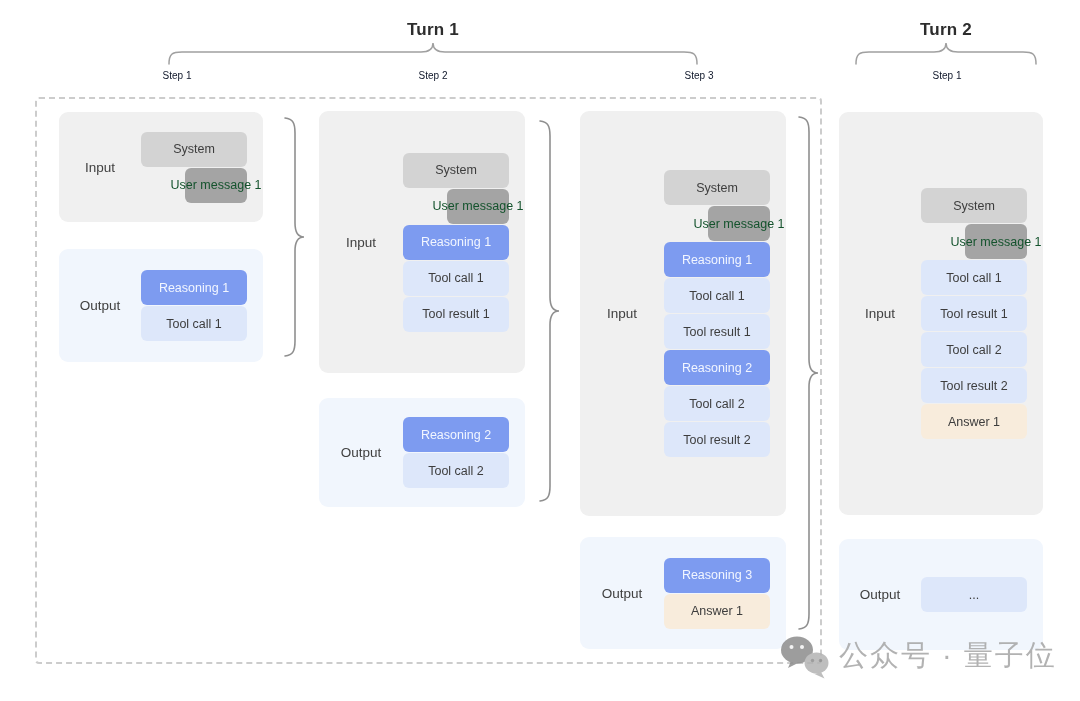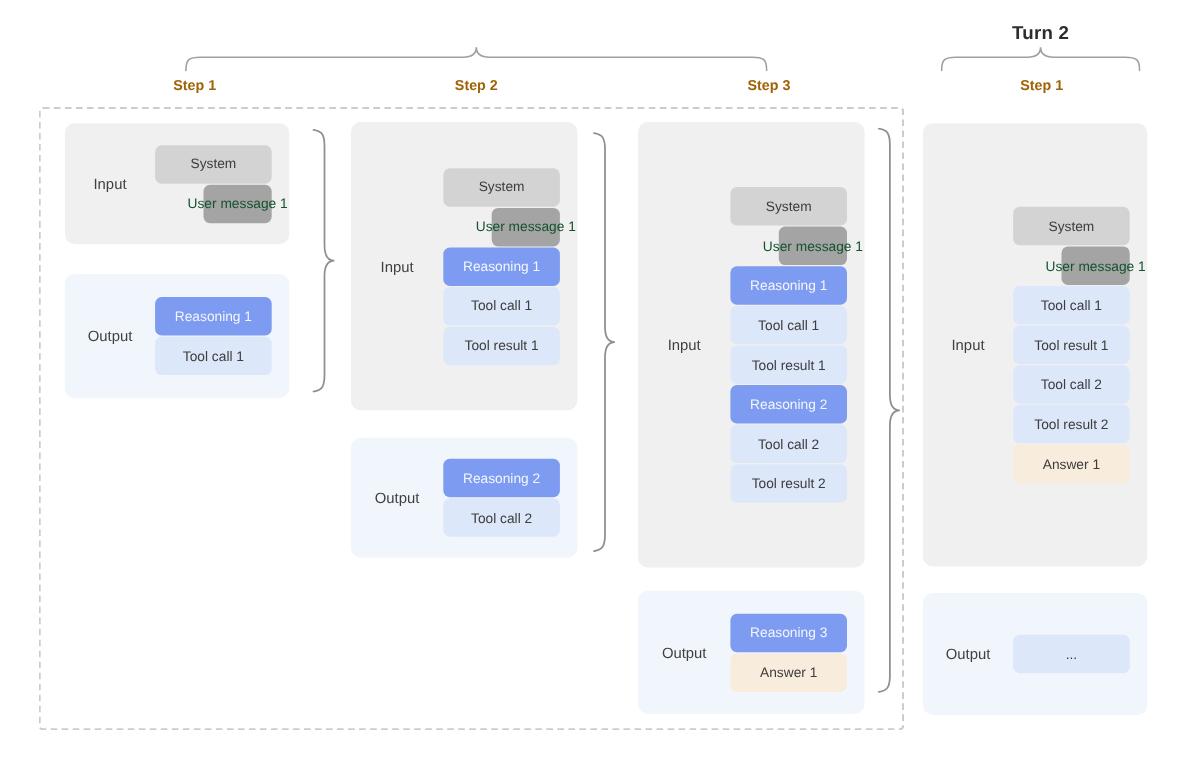--- a/index.html
+++ b/index.html
@@ -5,21 +5,21 @@
   html,body{margin:0;padding:0;background:#fff;}
   .canvas{
     position:relative;width:1080px;height:701px;background:#ffffff;
     font-family:"Liberation Sans","DejaVu Sans",sans-serif;overflow:hidden;
   }
   .turn-label{
     position:absolute;font-size:17px;font-weight:700;color:#2d2d2d;
     text-align:center;letter-spacing:.2px;
   }
   .step-label{
-    position:absolute;font-size:13px;font-weight:700;color:#a16207;
+    position:absolute;font-size:10px;font-weight:400;color:#0f172a;
     transform:translateX(-50%);white-space:nowrap;
   }
   .brace-h,.brace-v{position:absolute;}
   .boundary{
     position:absolute;left:35px;top:97px;width:787px;height:567px;
     border:2px dashed #cccccc;border-radius:4px;box-sizing:border-box;
   }
   .panel{
     position:absolute;display:flex;align-items:center;border-radius:9px;
     box-sizing:border-box;padding-right:16px;
@@ -49,20 +49,21 @@
   .watermark-text{
     font-size:29px;color:#a5a5a5;letter-spacing:2px;white-space:nowrap;
   }
   svg{display:block;}
 </style>
 </head>
 <body>
 
 <div class="canvas">
 
+  <div class="turn-label" style="left:168px;top:20px;width:530px;">Turn 1</div>
   <div class="turn-label" style="left:855px;top:20px;width:182px;">Turn 2</div>
 
   <svg class="brace-h" style="left:168px;top:42px;" width="530" height="24" viewBox="0 0 530 24">
     <path d="M1 22 C1 12 4 10 14 10 L253 10 Q265 10 265 1 Q265 10 277 10 L516 10 C526 10 529 12 529 22" fill="none" stroke="#a0a0a0" stroke-width="1.5" stroke-linecap="round"></path>
   </svg>
   <svg class="brace-h" style="left:855px;top:42px;" width="182" height="24" viewBox="0 0 182 24">
     <path d="M1 22 C1 12 4 10 14 10 L79 10 Q91 10 91 1 Q91 10 103 10 L168 10 C178 10 181 12 181 22" fill="none" stroke="#a0a0a0" stroke-width="1.5" stroke-linecap="round"></path>
   </svg>
 
   <div class="step-label" style="left:177px;top:70px;">Step 1</div>
@@ -147,14 +148,27 @@
         <div class="chip chip-answer">Answer 1</div>
       </div>
   </div>
   <div class="panel panel-output" style="left:839px;top:539px;width:204px;height:111px;">
     <div class="panel-label">Output</div>
     <div class="chips">
         <div class="chip chip-ellipsis">...</div>
       </div>
   </div>
 
+  <div class="watermark">
+    <svg width="52" height="46" viewBox="0 0 52 46">
+      <ellipse cx="18" cy="17" rx="16" ry="13.5" fill="#8d8d8d"></ellipse>
+      <path d="M12 28 L9 35 L19 30 Z" fill="#8d8d8d"></path>
+      <circle cx="12.5" cy="14" r="2" fill="#f2f2f2"></circle>
+      <circle cx="23" cy="14" r="2" fill="#f2f2f2"></circle>
+      <ellipse cx="37.5" cy="30" rx="12" ry="10.5" fill="#b3b3b3"></ellipse>
+      <path d="M42 39 L45.5 45.5 L35.5 41 Z" fill="#b3b3b3"></path>
+      <circle cx="33.5" cy="27.5" r="1.7" fill="#8d8d8d"></circle>
+      <circle cx="41.5" cy="27.5" r="1.7" fill="#8d8d8d"></circle>
+    </svg>
+    <span class="watermark-text">公众号 · 量子位</span>
+  </div>
 
 </div>
 
 </body></html>

